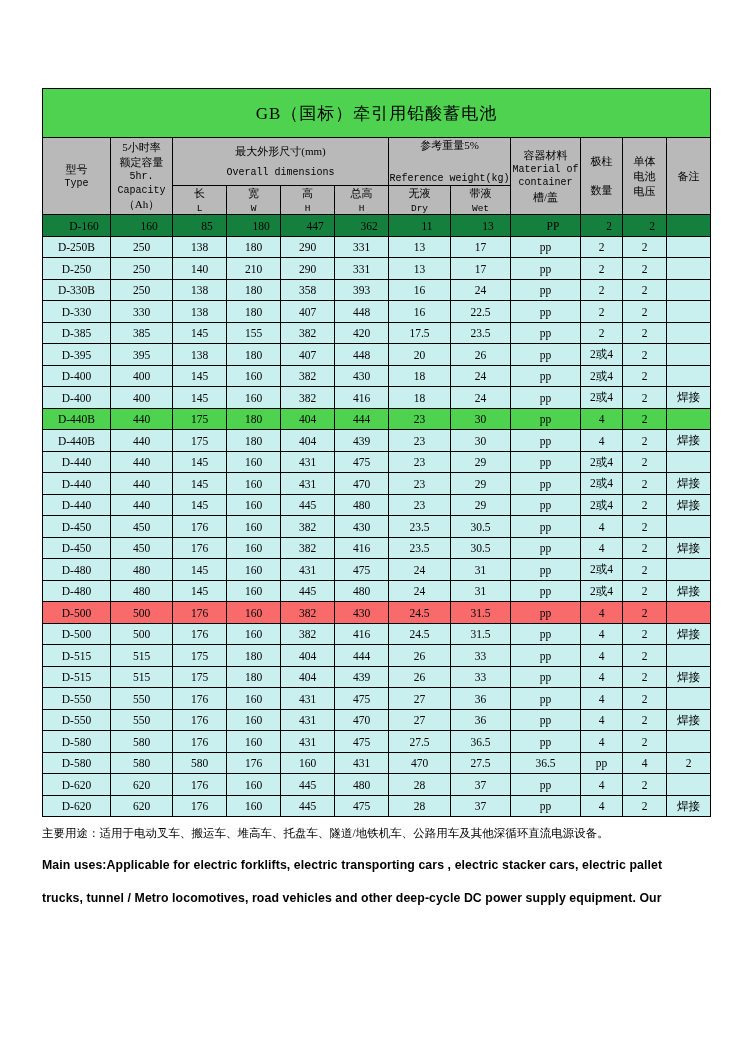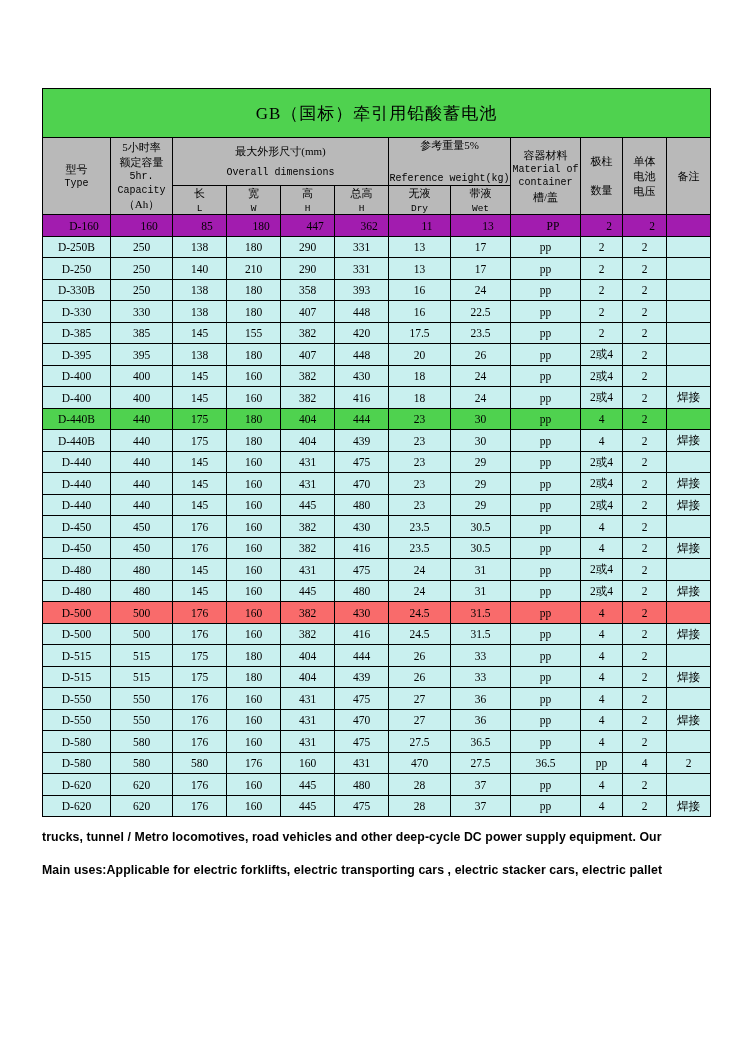--- a/index.html
+++ b/index.html
@@ -52,21 +52,21 @@
     background: #b9b9b9;
     font-size: 11px;
     height: 17px;
   }
   .hdr-sub .en { font-size: 9.5px; font-family: "Liberation Mono", monospace; }
   tbody td {
     height: 20.5px;
     font-size: 11.5px;
     background: #c9f0ef;
   }
-  tr.row-yellow td { background: #a21caf; padding-left: 15px; }
+  tr.row-yellow td { background: #15803d; padding-left: 15px; }
   tr.row-green td { background: #4fd24f; }
   tr.row-red td { background: #f96b6b; }
   .note {
     margin-top: 6px;
     font-size: 11.5px;
     font-family: "Liberation Serif", serif;
     line-height: 1.9;
   }
   .note-en {
     margin-top: 8px;
@@ -555,16 +555,17 @@
           <td>28</td>
           <td>37</td>
           <td>pp</td>
           <td>4</td>
           <td>2</td>
           <td>焊接</td>
         </tr>
       </tbody>
   </table>
 
+  <div class="note">主要用途：适用于电动叉车、搬运车、堆高车、托盘车、隧道/地铁机车、公路用车及其他深循环直流电源设备。</div>
+  <div class="note-en">Main uses:Applicable  for electric forklifts, electric transporting cars , electric stacker cars, electric pallet</div>
   <div class="note-en">trucks, tunnel / Metro locomotives, road vehicles and other deep-cycle DC power supply equipment. Our</div>
-  <div class="note-en">Main uses:Applicable  for electric forklifts, electric transporting cars , electric stacker cars, electric pallet</div>
 
 </div>
 
 </body></html>

